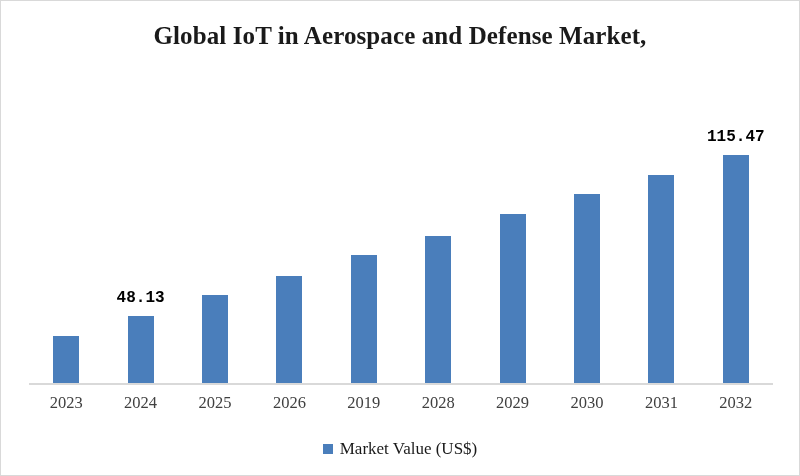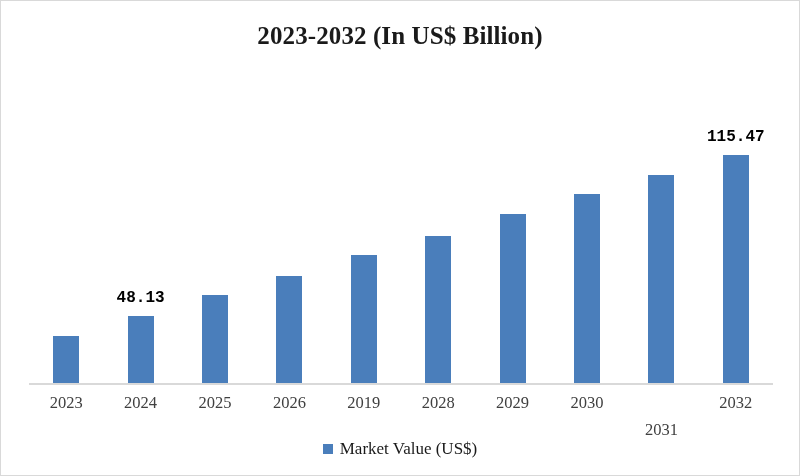--- a/index.html
+++ b/index.html
@@ -102,21 +102,21 @@
     font-size:17px;
     color:#1a1a1a;
   }
 </style>
 </head>
 <body>
 
 <div id="chart-frame">
 
   <div id="chart-title">
-    <span class="t-line">2023-2032 (In US$ Billion)</span>
+    <span class="t-line">Global IoT in Aerospace and Defense Market,</span>
   </div>
 
   <div id="plot">
     <div id="baseline"></div>
   <div class="bar-slot" style="left: 0px; width: 74.4px;">
         <div class="bar" style="height: 47px; background: rgb(74, 126, 187);"></div>
       </div>
       <div class="bar-slot" style="left: 74.4px; width: 74.4px;">
         <div class="bar" style="height: 67px; background: rgb(74, 126, 187);"></div>
         <div class="bar-label" style="bottom: 76px;">48.13</div>
@@ -150,21 +150,21 @@
 
   <div id="x-axis">
       <div class="tick" style="left: 0px; width: 74.4px;">2023</div>
       <div class="tick" style="left: 74.4px; width: 74.4px;">2024</div>
       <div class="tick" style="left: 148.8px; width: 74.4px;">2025</div>
       <div class="tick" style="left: 223.2px; width: 74.4px;">2026</div>
       <div class="tick" style="left: 297.6px; width: 74.4px;">2019</div>
       <div class="tick" style="left: 372px; width: 74.4px;">2028</div>
       <div class="tick" style="left: 446.4px; width: 74.4px; text-align: center;">2029</div>
       <div class="tick" style="left: 520.8px; width: 74.4px;">2030</div>
-      <div class="tick" style="left: 595.2px; width: 74.4px; margin-top: 27px;">2031</div>
+      <div class="tick" style="left: 595.2px; width: 74.4px;">2031</div>
       <div class="tick" style="left: 669.6px; width: 74.4px;">2032</div>
     </div>
 
   <div id="legend">
     <span id="legend-swatch"></span>
     <span id="legend-label">Market Value (US$)</span>
   </div>
 
 </div>
 

